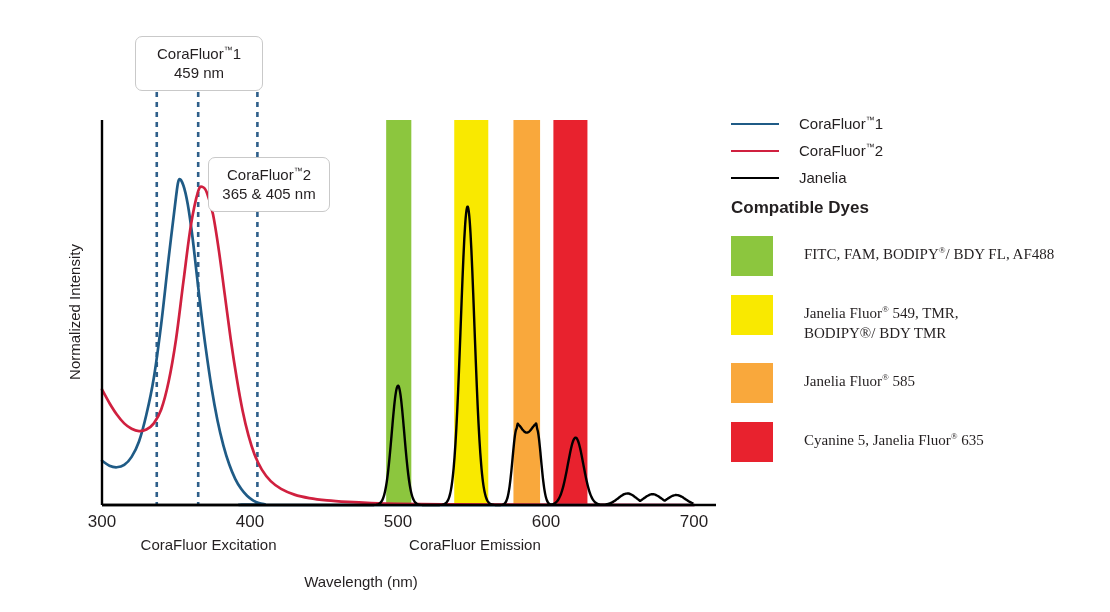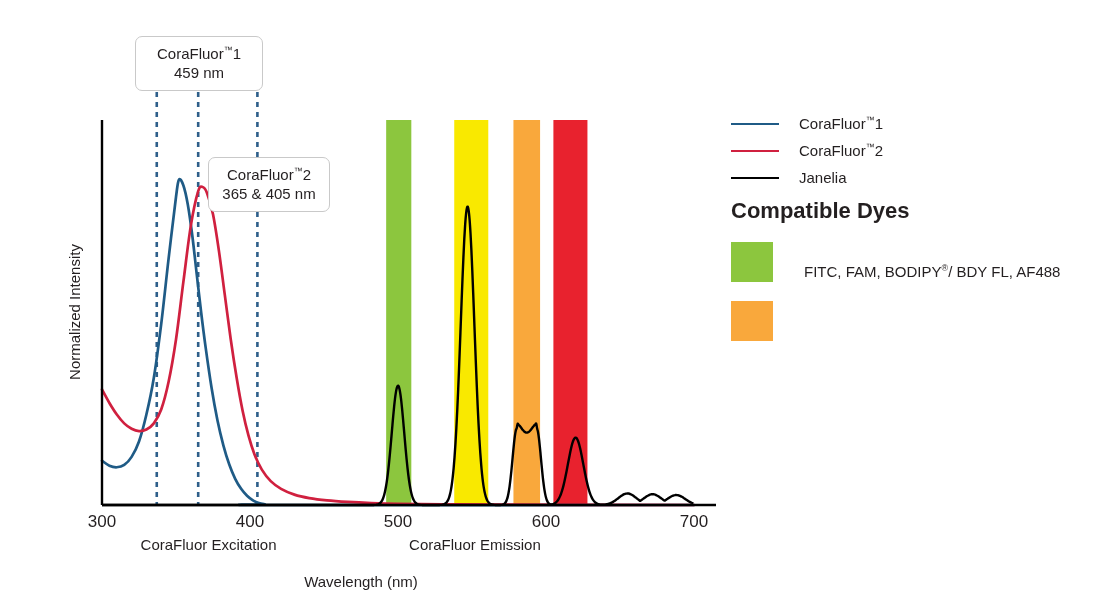--- a/index.html
+++ b/index.html
@@ -32,22 +32,22 @@
   #callout2{left:208px;top:157px;width:122px;}
 
   
   #legend{position:absolute;left:731px;top:110px;width:370px;}
   .leg-row{display:flex;align-items:center;height:27px;}
   .leg-line{width:48px;height:0;border-top:2.6px solid #000;margin-right:20px;flex:none;}
   .leg-text{font-size:15px;color:#231f20;white-space:nowrap;}
 
   
   #dyes{position:absolute;left:731px;top:198px;width:375px;}
-  #dyes-title{font-size:22px;font-weight:bold;color:#231f20;margin:0 0 18px 0;}
-  .dye-row{display:flex;align-items:flex-end;margin-bottom:19px;}
+  #dyes-title{font-size:17px;font-weight:bold;color:#231f20;margin:0 0 18px 0;}
+  .dye-row{display:flex;align-items:flex-start;margin-bottom:19px;font-family:Liberation Serif, serif;}
   .dye-sw{width:42px;height:40px;flex:none;margin-right:31px;}
   .dye-txt{font-size:15px;color:#231f20;line-height:1.35;padding-top:8px;}
   sup.reg{font-size:9px;vertical-align:super;}
 </style>
 </head>
 <body>
 
 <div id="stage">
 
   <div id="plot">
@@ -102,20 +102,29 @@
   </div>
 
   <div id="dyes">
     <div id="dyes-title">Compatible Dyes</div>
 
     <div class="dye-row">
       <span class="dye-sw" style="background: rgb(140, 198, 62);"></span>
       <span class="dye-txt"><span>FITC, FAM, BODIPY</span><sup class="reg">®</sup><span>/ BDY FL, AF488</span></span>
     </div>
 
+    <div class="dye-row">
+      <span class="dye-sw" style="background: rgb(249, 233, 0);"></span>
+      <span class="dye-txt"><span>Janelia Fluor</span><sup class="reg">®</sup><span> 549, TMR,</span><br><span>BODIPY®/ BDY TMR</span></span>
+    </div>
 
     <div class="dye-row">
       <span class="dye-sw" style="background: rgb(249, 168, 60);"></span>
+      <span class="dye-txt"><span>Janelia Fluor</span><sup class="reg">®</sup><span> 585</span></span>
     </div>
 
+    <div class="dye-row">
+      <span class="dye-sw" style="background: rgb(232, 34, 46);"></span>
+      <span class="dye-txt"><span>Cyanine 5, Janelia Fluor</span><sup class="reg">®</sup><span> 635</span></span>
+    </div>
   </div>
 
 </div>
 
 </body></html>

